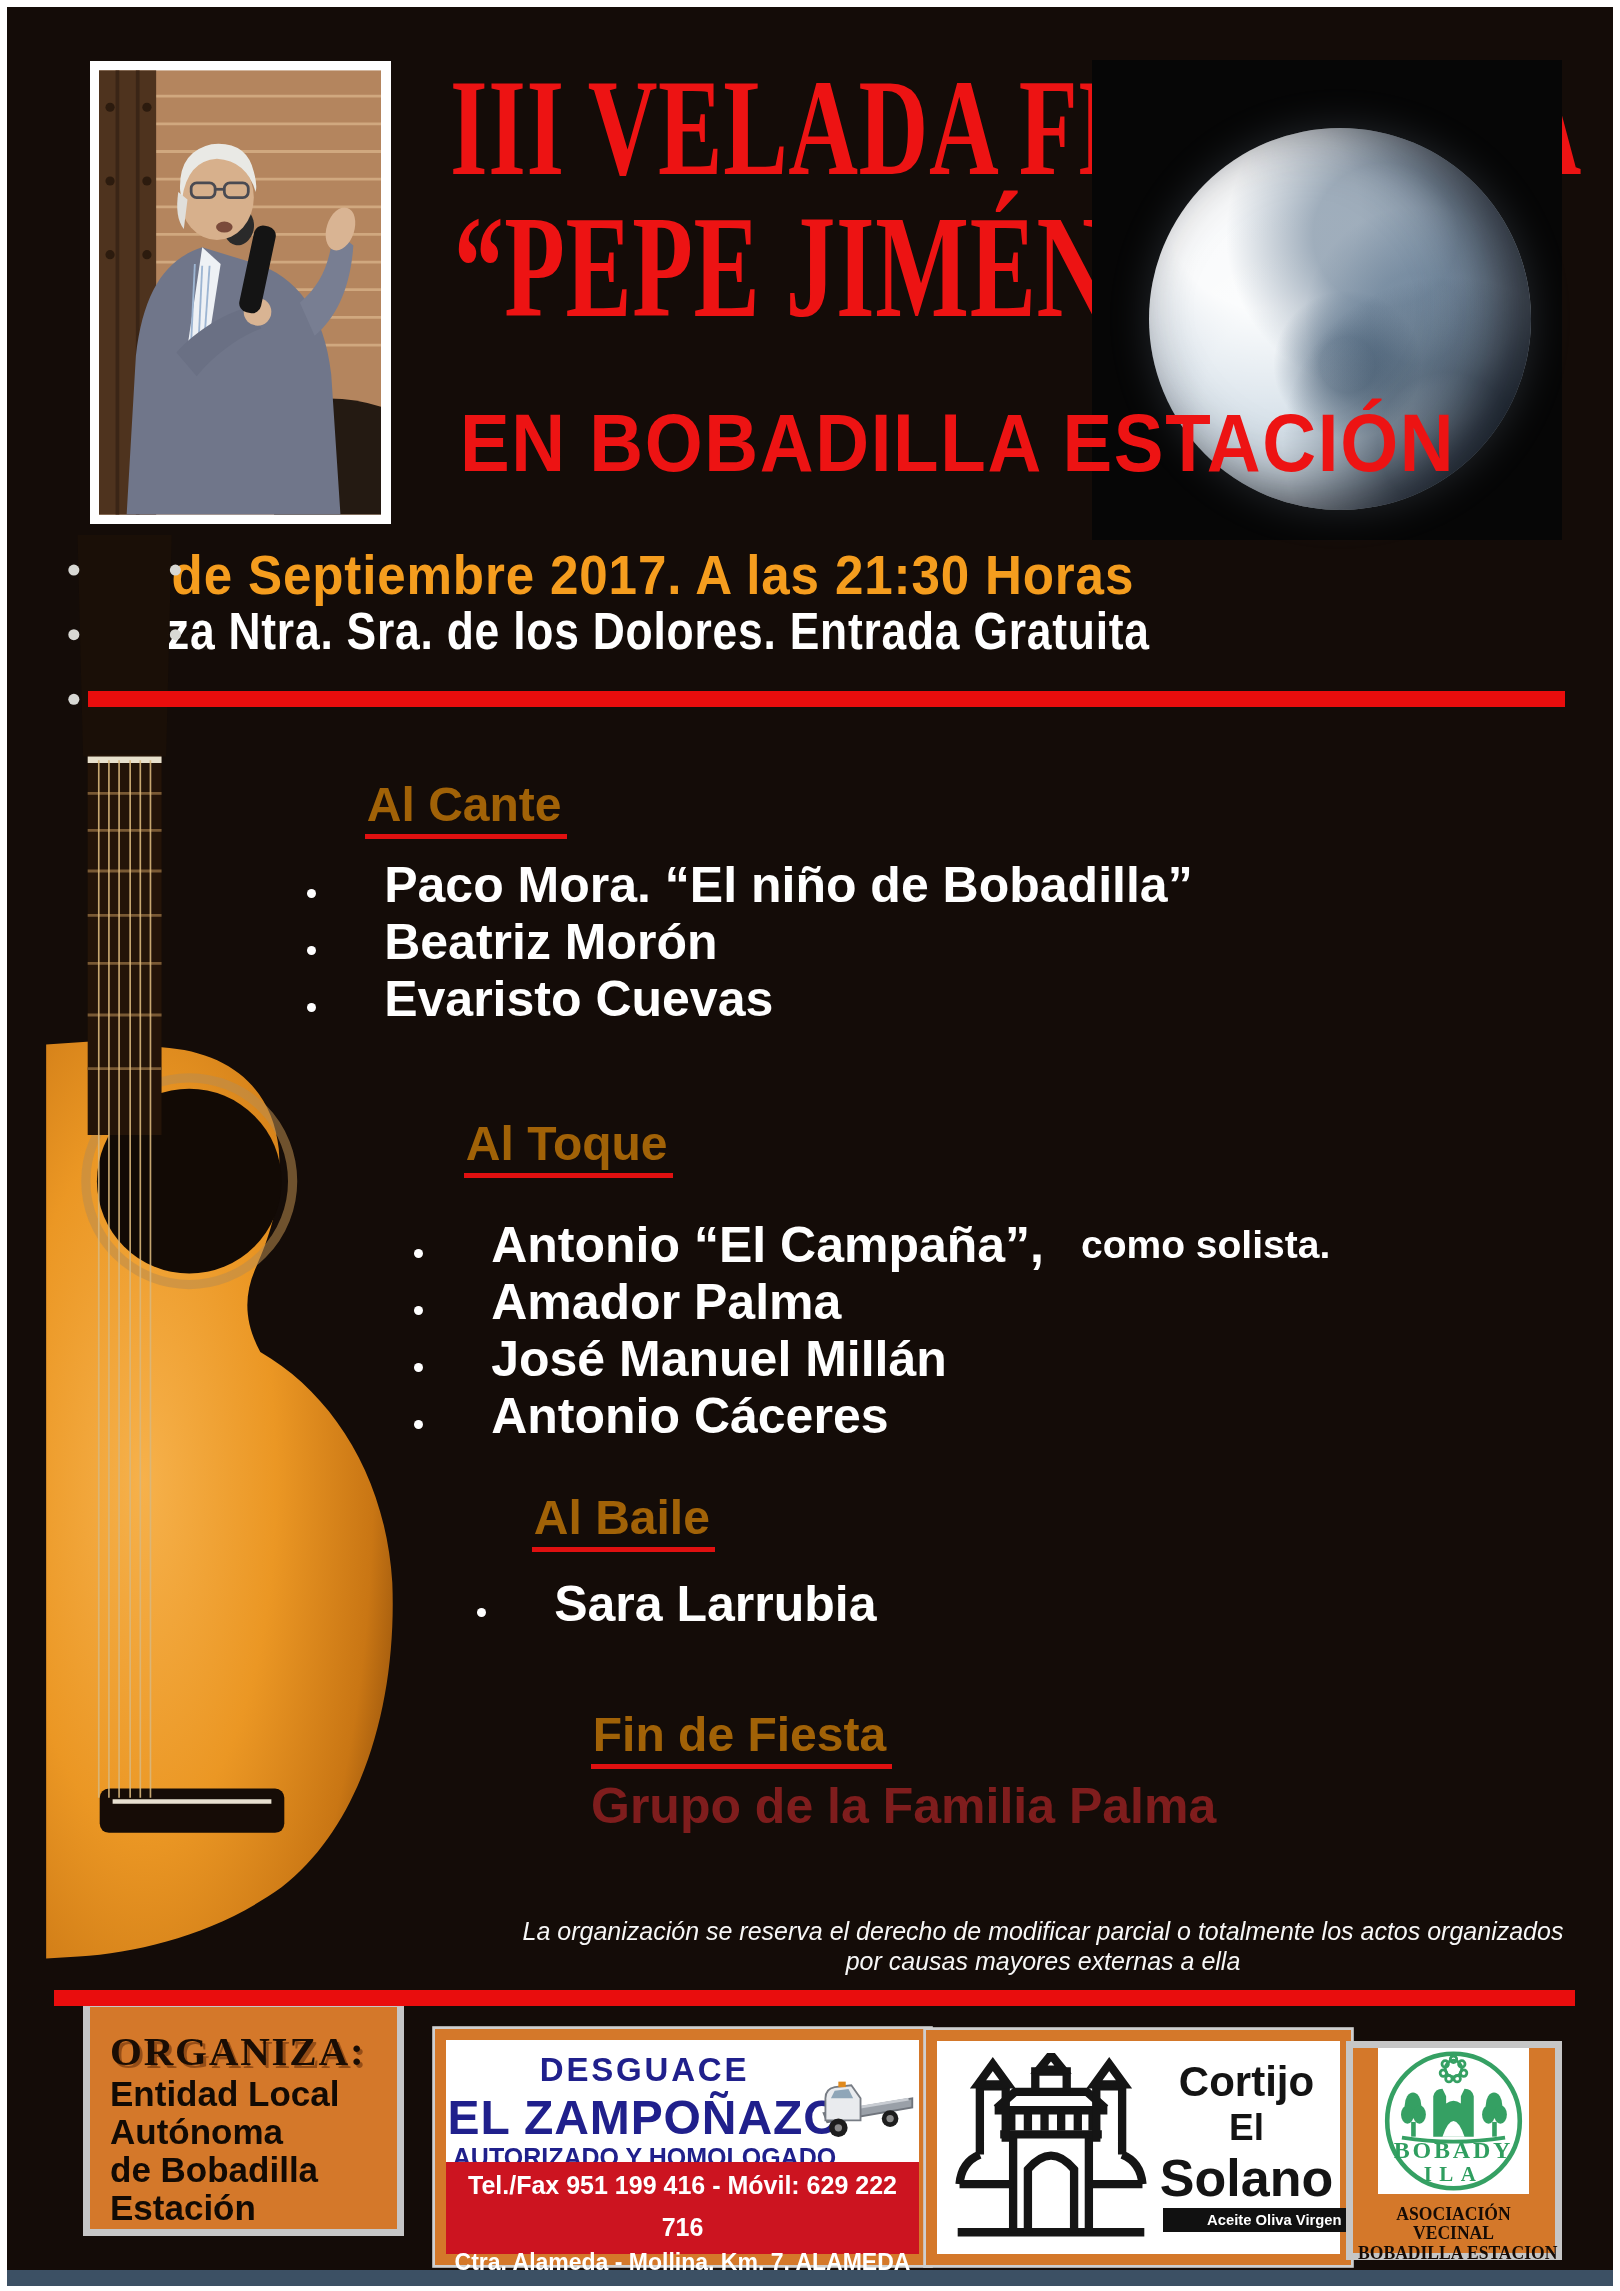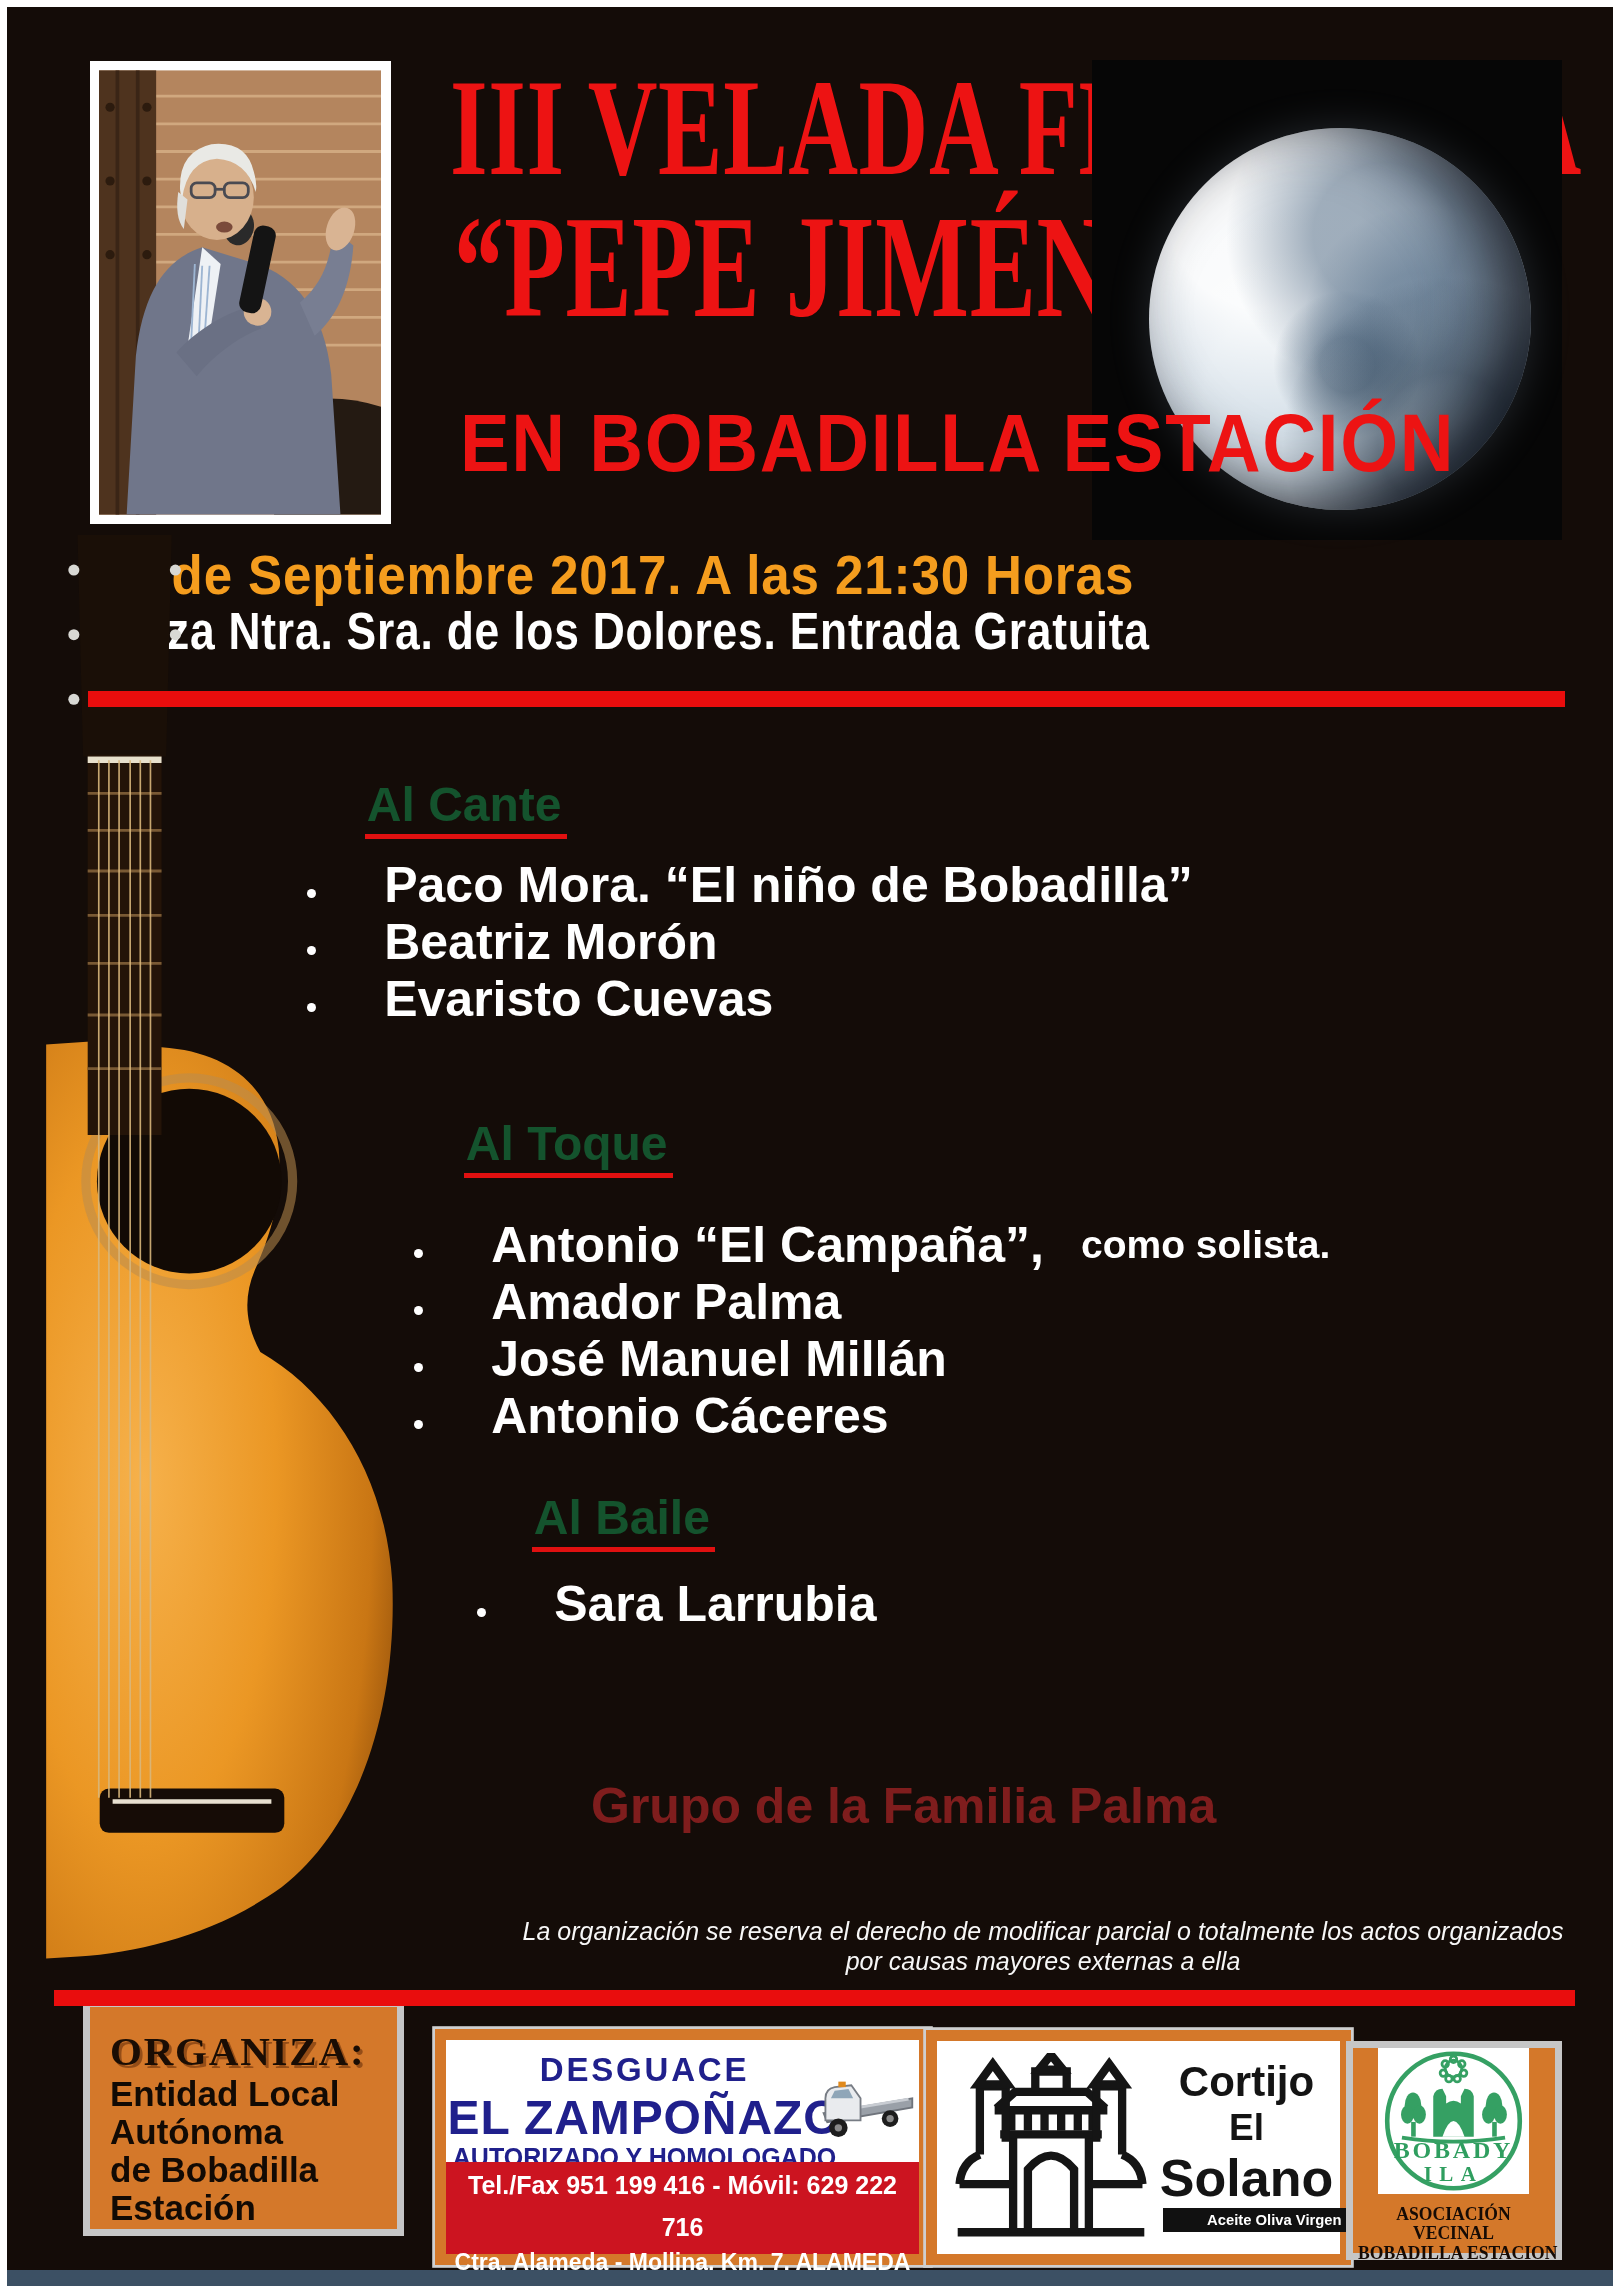--- a/index.html
+++ b/index.html
@@ -39,21 +39,21 @@
              transform:scaleX(0.93);transform-origin:left top;}
   #location-line{left:98px;top:606px;font-size:51px;font-weight:bold;color:#ffffff;
              white-space:nowrap;line-height:1;letter-spacing:0.9px;
              transform:scaleX(0.87);transform-origin:left top;}
   .rule{background:#e90d0d;height:15.7px;z-index:5;}
   #rule-top{left:88px;top:691px;width:1477px;}
   #rule-bottom{left:54px;top:1990px;width:1521px;}
   
   #guitar{left:46px;top:535px;width:388px;height:1440px;z-index:2;}
   
-  .sec-heading{color:#14532d;font-size:48px;font-weight:bold;line-height:1;
+  .sec-heading{color:#a16207;font-size:48px;font-weight:bold;line-height:1;
                border-bottom:5.5px solid #e01010;padding:0 5.5px 4.6px 1.8px;white-space:nowrap;z-index:4;}
   #h-cante{left:365px;top:781px;}
   #h-toque{left:464px;top:1120px;}
   #h-baile{left:532px;top:1494px;}
   #h-fiesta{left:591px;top:1711px;}
   .plist{z-index:4;}
   .prow{display:flex;align-items:center;height:57px;white-space:nowrap;gap:24px;}
   .dot{width:9.2px;height:9.2px;border-radius:50%;background:#ffffff;flex:0 0 auto;
        margin-right:44px;position:relative;top:9.2px;}
   .pname{color:#ffffff;font-size:50px;font-weight:bold;line-height:1;}
@@ -280,20 +280,21 @@
   </div>
 
   <div id="h-baile" class="abs sec-heading">Al Baile</div>
   <div id="list-baile" class="abs plist">
     <div class="prow">
       <span class="dot"></span>
       <span class="pname">Sara Larrubia</span>
     </div>
   </div>
 
+  <div id="h-fiesta" class="abs sec-heading">Fin de Fiesta</div>
   <div id="closing-act" class="abs">Grupo de la Familia Palma</div>
 
   <div id="disclaimer" class="abs">
     <div>La organización se reserva el derecho de modificar parcial o totalmente los actos organizados</div>
     <div>por causas mayores externas a ella</div>
   </div>
   <div id="rule-bottom" class="abs rule"></div>
 
   <div id="box-organiza" class="abs spbox">
     <div id="org-label">ORGANIZA:</div>

